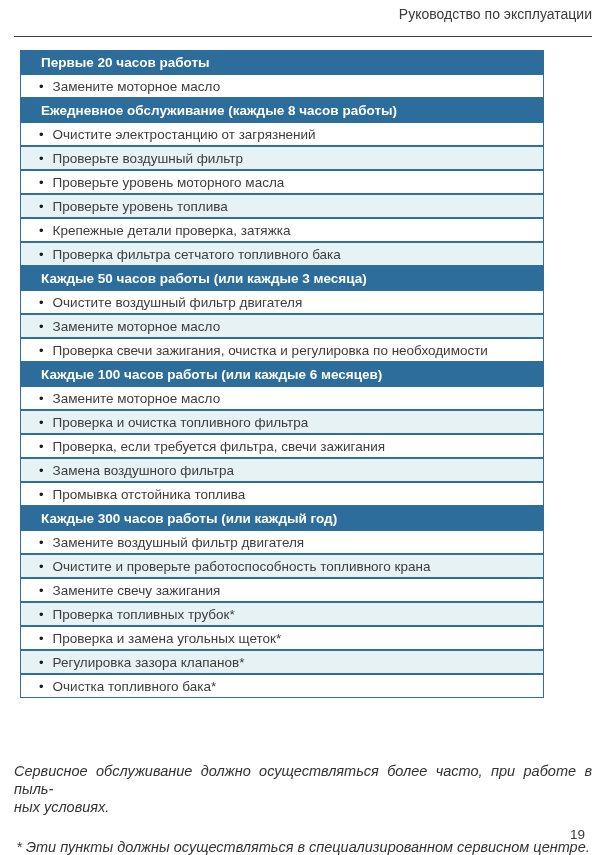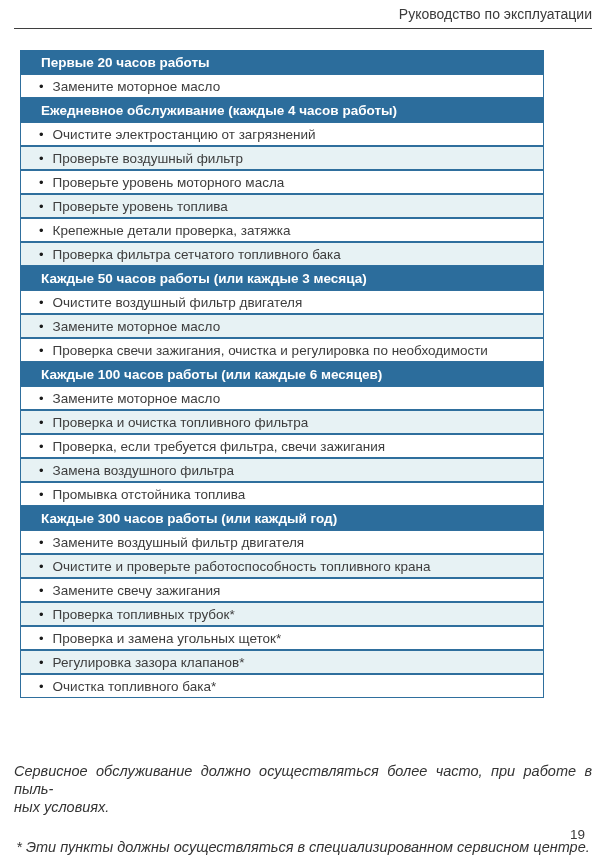--- a/index.html
+++ b/index.html
@@ -18,21 +18,21 @@
   }
   
   .running-header {
     position: absolute;
     top: 6px;
     left: 14px;
     right: 14px;
     text-align: right;
     font-size: 14px;
     color: #3a3a3a;
-    padding-bottom: 6px;
+    padding-bottom: 14px;
     border-bottom: 1px solid #3f3f3f;
   }
   
   .maintenance-table {
     position: absolute;
     top: 50px;
     left: 20px;
     width: 524px;
     display: flex;
     flex-direction: column;
@@ -101,21 +101,21 @@
 <div class="page">
 
   <div class="running-header">Руководство по эксплуатации</div>
 
   <div class="maintenance-table">
       <div class="row header-row">Первые 20 часов работы</div>
       <div class="row task-row">
         <span class="bullet">•</span>
         <span class="task-text">Замените моторное масло</span>
       </div>
-      <div class="row header-row">Ежедневное обслуживание (каждые 4 часов работы)</div>
+      <div class="row header-row">Ежедневное обслуживание (каждые 8 часов работы)</div>
       <div class="row task-row">
         <span class="bullet">•</span>
         <span class="task-text">Очистите электростанцию от загрязнений</span>
       </div>
       <div class="row task-row alt">
         <span class="bullet">•</span>
         <span class="task-text">Проверьте воздушный фильтр</span>
       </div>
       <div class="row task-row">
         <span class="bullet">•</span>

